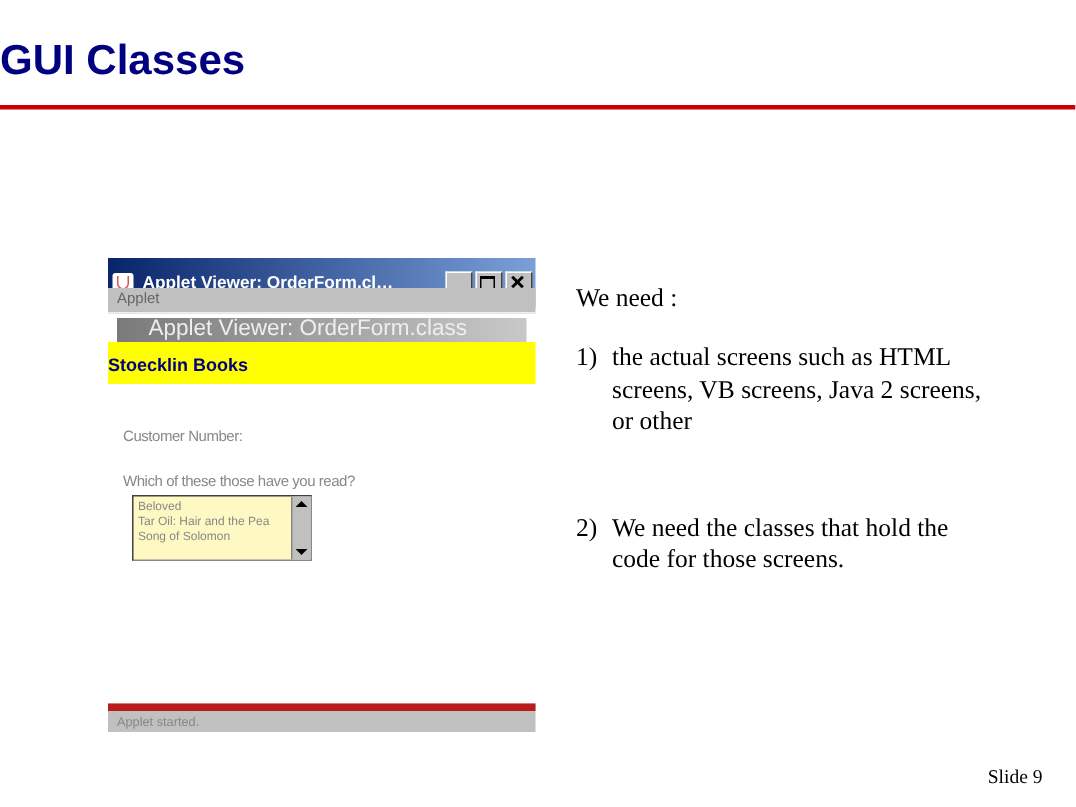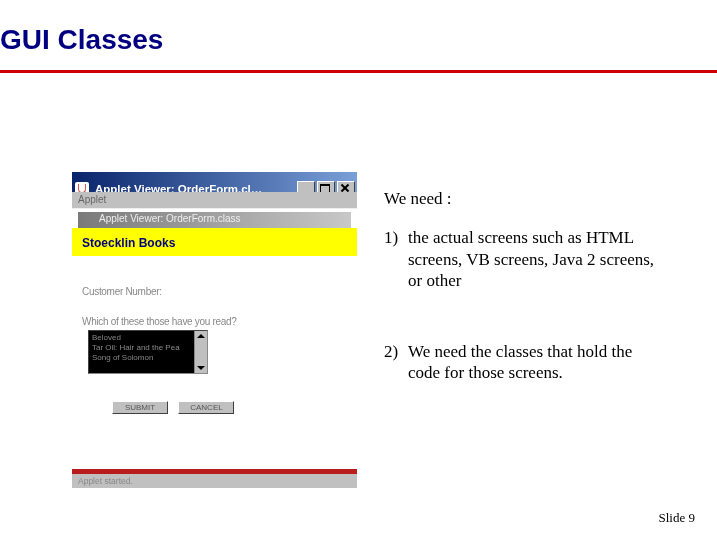--- a/index.html
+++ b/index.html
@@ -152,38 +152,37 @@
     border-bottom: 1px solid #eee;
   }
 
   
   .titlebar-inner {
     position: absolute;
     left: 6px; right: 6px; top: 40px;
     height: 26px;
     background: linear-gradient(to right, #7a7a7a 0%, #c8c8c8 100%);
     font-family: Arial, sans-serif;
-    font-size: 10px;
+    font-size: 15px;
     color: #eee;
     line-height: 14px;
     padding-left: 21px;
   }
 
   .yellowband {
     position: absolute;
     left: 0; right: 0;
     top: 56px;
     height: 28px;
     background: #ffff00;
     font-family: Arial, sans-serif;
     font-size: 12px;
     font-weight: bold;
     color: #000080;
     line-height: 30px;
-    padding-left: 10px;
   }
 
   .bodyarea {
     position: absolute;
     left: 0; right: 0;
     top: 84px;
     bottom: 14px;
     background: #fff;
     font-family: Arial, sans-serif;
     color: #666;
@@ -198,21 +197,21 @@
     left: 10px; top: 30px;
   }
   .whichbooks {
     position: absolute;
     left: 10px; top: 60px;
   }
   .listbox {
     position: absolute;
     left: 16px; top: 74px;
     width: 120px; height: 44px;
-    background: #000000;
+    background: #fef9c3;
     border: 1px solid #888;
     border-top-color: #404040;
     border-left-color: #404040;
     font-size: 8px;
     color: #888;
     line-height: 10px;
     padding: 2px 3px;
     box-sizing: border-box;
   }
   .listbox .scroll {
@@ -306,23 +305,19 @@
 
     <div class="bodyarea">
       <div class="custnum label-blur">Customer Number:</div>
       <div class="whichbooks label-blur">Which of these those have you read?</div>
       <div class="listbox">
         <div>Beloved</div>
         <div>Tar Oil: Hair and the Pea</div>
         <div>Song of Solomon</div>
         <div class="scroll"></div>
       </div>
-      <div class="btnrow">
-        <span class="btn">SUBMIT</span>
-        <span class="btn">CANCEL</span>
-      </div>
     </div>
 
     <div class="status">Applet started.</div>
   </div>
 
   <div class="footer">Slide  9</div>
 </div>
 
 </body></html>

